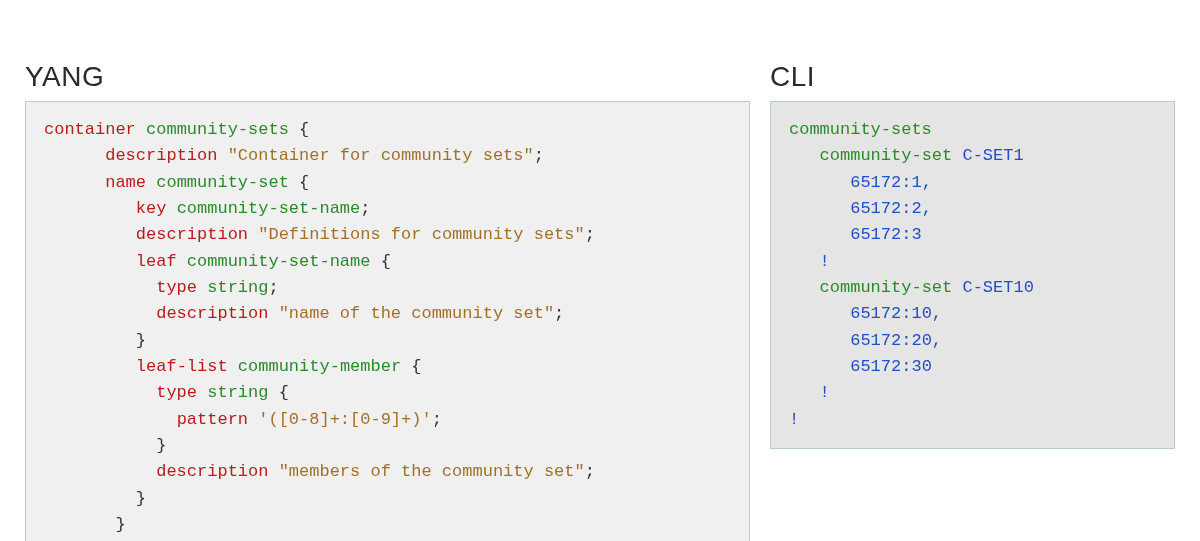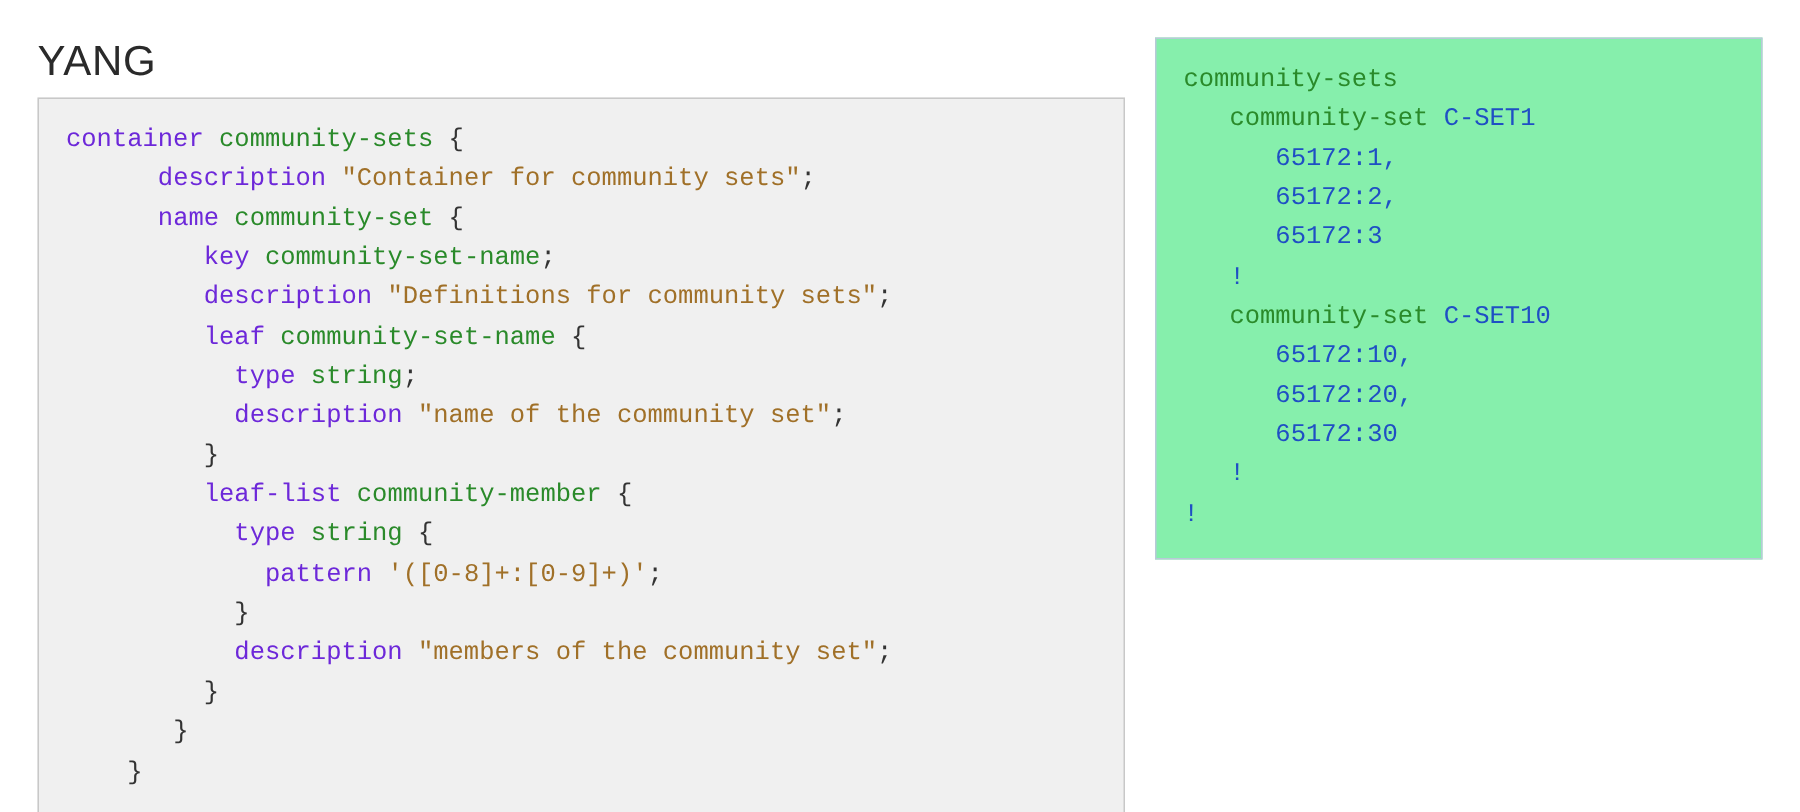--- a/index.html
+++ b/index.html
@@ -26,37 +26,38 @@
     }
     .panel-right {
       width: 405px;
     }
     .panel-title {
       font-size: 28px;
       font-weight: normal;
       color: #2a2a2a;
       margin-bottom: 8px;
       letter-spacing: 0.5px;
+      margin-top: 36px;
     }
     .code-box {
       border: 1px solid #c8c8c8;
       padding: 15px 18px;
       font-family: Consolas, 'Courier New', monospace;
       font-size: 17px;
       line-height: 1.55;
       white-space: pre;
     }
     .code-yang {
       background: #f0f0f0;
     }
     .code-cli {
-      background: #86efac;
+      background: #e5e5e5;
       border-color: #b8c9d8;
     }
-    .kw { color: #6d28d9; }
+    .kw { color: #b91c1c; }
     .nm { color: #2a8a2a; }
     .st { color: #a07028; }
     .pn { color: #333333; }
     .cli-key { color: #2a8a2a; }
     .cli-val { color: #1f4fc4; }
     .cli-bang { color: #1f4fc4; }
   </style>
 </head>
 <body>
 
@@ -77,20 +78,21 @@
            <span class="kw">type</span> <span class="nm">string</span> <span class="pn">{</span>
              <span class="kw">pattern</span> <span class="st">'([0-8]+:[0-9]+)'</span><span class="pn">;</span>
            <span class="pn">}</span>
            <span class="kw">description</span> <span class="st">"members of the community set"</span><span class="pn">;</span>
          <span class="pn">}</span>
        <span class="pn">}</span>
     <span class="pn">}</span></div>
   </div>
 
   <div class="panel panel-right">
+    <div class="panel-title">CLI</div>
     <div class="code-box code-cli"><span class="cli-key">community-sets</span>
    <span class="cli-key">community-set</span> <span class="cli-val">C-SET1</span>
       <span class="cli-val">65172:1</span><span class="cli-val">,</span>
       <span class="cli-val">65172:2</span><span class="cli-val">,</span>
       <span class="cli-val">65172:3</span>
    <span class="cli-bang">!</span>
    <span class="cli-key">community-set</span> <span class="cli-val">C-SET10</span>
       <span class="cli-val">65172:10</span><span class="cli-val">,</span>
       <span class="cli-val">65172:20</span><span class="cli-val">,</span>
       <span class="cli-val">65172:30</span>

